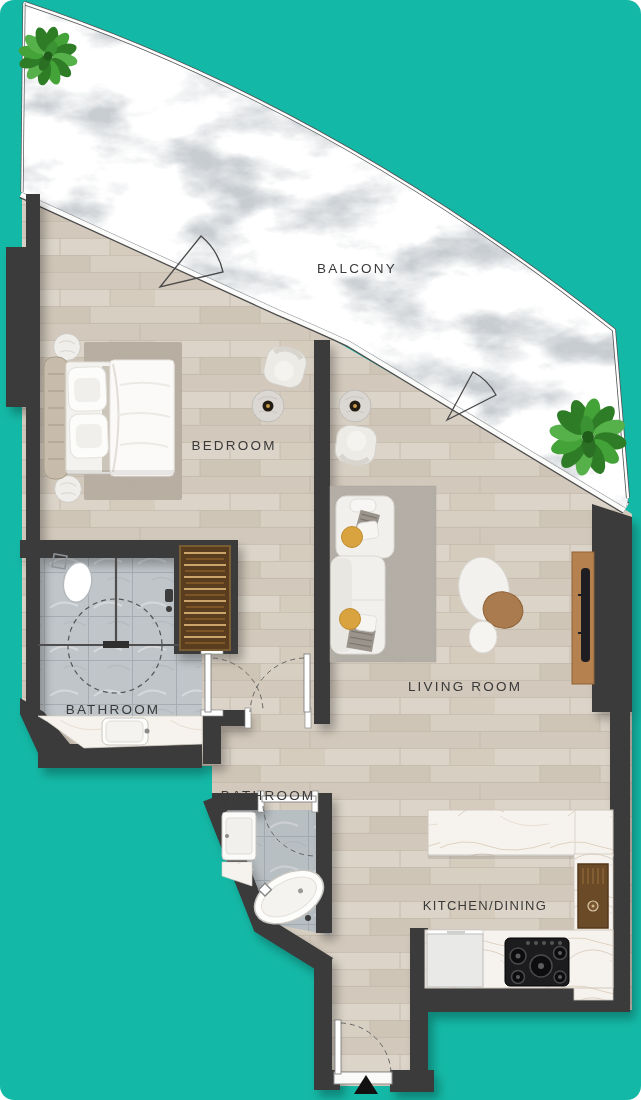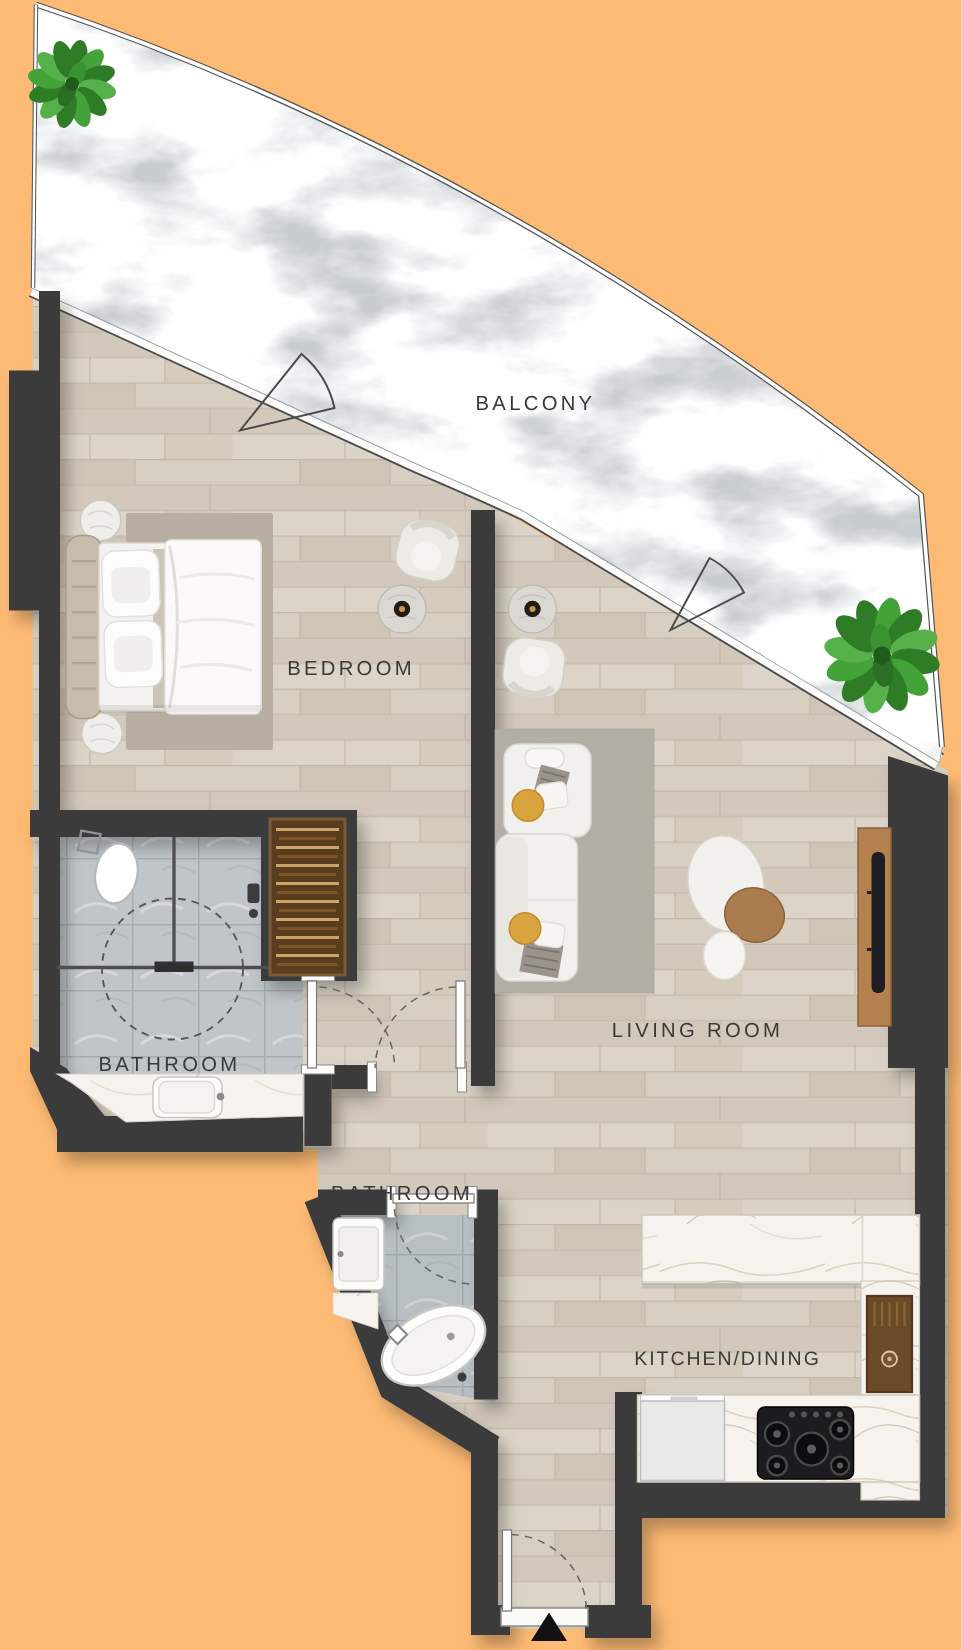--- a/index.html
+++ b/index.html
@@ -1,17 +1,17 @@
 <!DOCTYPE html>
 <html><head>
 <meta charset="utf-8">
 <style>
   html,body{margin:0;padding:0;background:#ffffff;}
-  .plan-wrap{position:relative;width:641px;height:1100px;background:#fdba74;overflow:hidden;
-             font-family:"Liberation Sans", sans-serif;}
+  .plan-wrap{position:relative;width:641px;height:1100px;background:#14b8a6;overflow:hidden;
+             font-family:"Liberation Sans", sans-serif;border-radius:14px;}
   svg{display:block;}
   text.room-label{font-family:"Liberation Sans", sans-serif;font-size:13.5px;
                   letter-spacing:2.2px;fill:#3a3a3a;}
   text.room-label.long{font-size:13px;letter-spacing:1.3px;}
 </style>
 </head>
 <body>
 
 <div class="plan-wrap">
 <svg width="641" height="1100" viewBox="0 0 641 1100">

